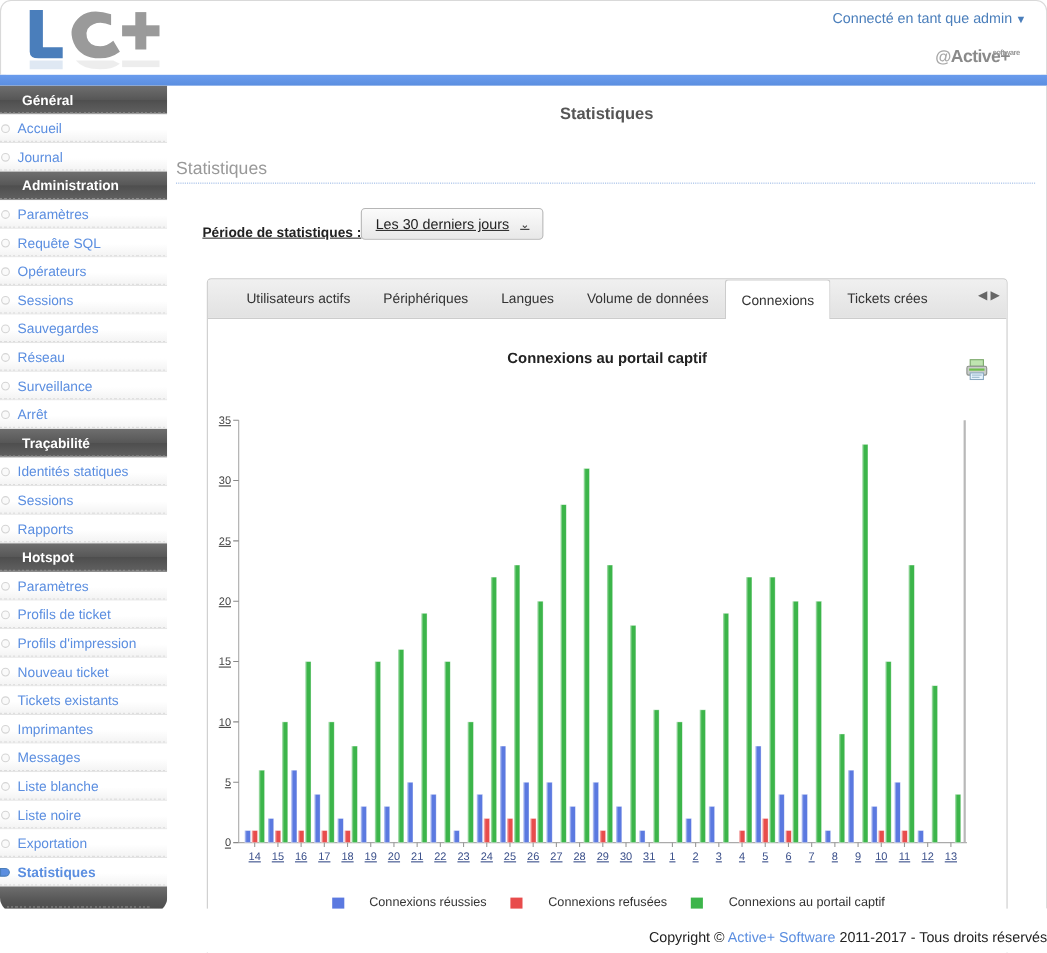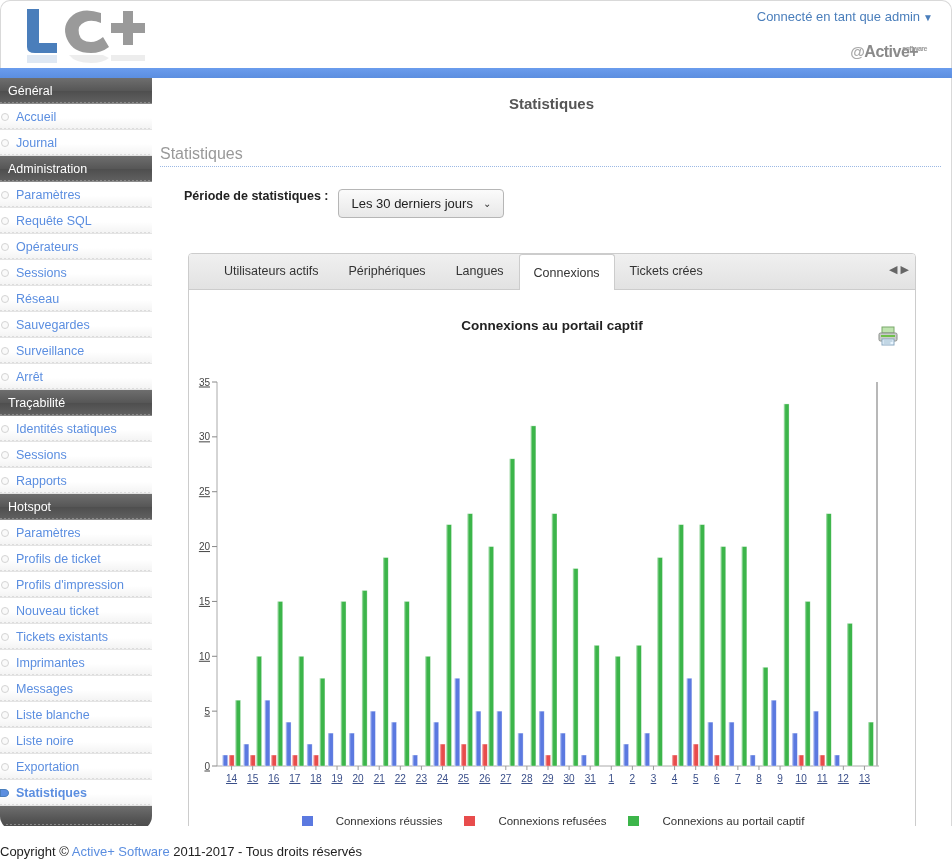--- a/index.html
+++ b/index.html
@@ -42,22 +42,22 @@
     background:linear-gradient(to bottom,#6a9ced,#5b8ee0);
   }
 
   
   #sidebar {
     position:absolute; left:0; top:78px; width:152px; height:748px;
     background:#fff;
   }
   .nav-group {
     height:26px; line-height:26px;
-    padding-left:8px;
-    font-weight:normal; font-size:12.5px; color:#ffffff;
+    padding-left:20px;
+    font-weight:bold; font-size:12.5px; color:#ffffff;
     background:linear-gradient(to bottom,#6e6e6e 0%, #575757 50%, #4e4e4e 51%, #606060 100%);
     border-bottom:1px solid #8a8a8a;
     position:relative;
   }
   .nav-group::after{
     content:""; position:absolute; left:0; bottom:0; width:100%; height:1px;
     background:repeating-linear-gradient(to right,#8a8a8a 0 2px, transparent 2px 4px);
   }
   .nav-item {
     height:26px; line-height:26px;
@@ -102,21 +102,21 @@
     color:#555; margin-top:17px;
   }
   #section-head {
     margin:33px 10px 0 8px;
     font-size:16px; color:#999; font-weight:normal;
     padding-bottom:3px;
     border-bottom:1px dotted #9bb8e4;
   }
   #period-row {
     margin-top:22px; padding-left:32px;
-    display:flex; align-items:flex-start; gap:10px;
+    display:flex; align-items:flex-end; text-decoration:underline;
   }
   #period-label { font-size:12.5px; color:#222; font-weight:bold; }
   #period-select {
     background:linear-gradient(to bottom,#fbfbfb,#e8e8e8);
     border:1px solid #b6b6b6; border-radius:4px;
     padding:6px 12px; font-size:13px; color:#222;
     display:flex; align-items:center; gap:10px; cursor:pointer;
   }
   #period-select .chev { font-size:10px; color:#333; }
 
@@ -169,21 +169,21 @@
     position:absolute; left:0; bottom:2px; width:728px;
     display:flex; justify-content:center; align-items:center; gap:22px;
     font-size:11.5px; color:#333;
   }
   .leg { display:flex; align-items:center; gap:23px; }
   .swatch { width:11px; height:11px; display:inline-block; }
 
   
   #footer {
     position:absolute; left:0; top:826px; width:952px; height:40px;
-    text-align:left; font-size:13px; color:#222;
+    text-align:right; font-size:13px; color:#222;
     padding-top:18px; background:#fff;
   }
   #footer a { color:#5b8ee0; text-decoration:none; }
 </style>
 </head>
 <body>
 
 <div id="header">
   <div id="logo">
     <svg width="140" height="64" viewBox="0 0 140 64">
@@ -210,22 +210,22 @@
 
 <div id="sidebar">
     <div class="nav-group"><span>Général</span></div>
     <div class="nav-item"><span class="bullet"></span><span>Accueil</span></div>
     <div class="nav-item"><span class="bullet"></span><span>Journal</span></div>
     <div class="nav-group"><span>Administration</span></div>
     <div class="nav-item"><span class="bullet"></span><span>Paramètres</span></div>
     <div class="nav-item"><span class="bullet"></span><span>Requête SQL</span></div>
     <div class="nav-item"><span class="bullet"></span><span>Opérateurs</span></div>
     <div class="nav-item"><span class="bullet"></span><span>Sessions</span></div>
+    <div class="nav-item"><span class="bullet"></span><span>Sauvegardes</span></div>
     <div class="nav-item"><span class="bullet"></span><span>Réseau</span></div>
-    <div class="nav-item"><span class="bullet"></span><span>Sauvegardes</span></div>
     <div class="nav-item"><span class="bullet"></span><span>Surveillance</span></div>
     <div class="nav-item"><span class="bullet"></span><span>Arrêt</span></div>
     <div class="nav-group"><span>Traçabilité</span></div>
     <div class="nav-item"><span class="bullet"></span><span>Identités statiques</span></div>
     <div class="nav-item"><span class="bullet"></span><span>Sessions</span></div>
     <div class="nav-item"><span class="bullet"></span><span>Rapports</span></div>
     <div class="nav-group"><span>Hotspot</span></div>
     <div class="nav-item"><span class="bullet"></span><span>Paramètres</span></div>
     <div class="nav-item"><span class="bullet"></span><span>Profils de ticket</span></div>
     <div class="nav-item"><span class="bullet"></span><span>Profils d'impression</span></div>
@@ -250,20 +250,21 @@
       <span>Les 30 derniers jours</span>
       <span class="chev">⌄</span>
     </div>
   </div>
 
   <div id="panel">
     <div id="tabbar">
       <div class="tab"><span>Utilisateurs actifs</span></div>
         <div class="tab"><span>Périphériques</span></div>
         <div class="tab"><span>Langues</span></div>
+        <div class="tab"><span>Volume de données</span></div>
         <div class="tab selected"><span>Connexions</span></div>
         <div class="tab"><span>Tickets crées</span></div>
         <div id="tab-scroll">
         <span class="arrowbtn">◀</span>
         <span class="arrowbtn">▶</span>
       </div>
     </div>
 
     <div id="panel-body">
       <div id="print-icon">

